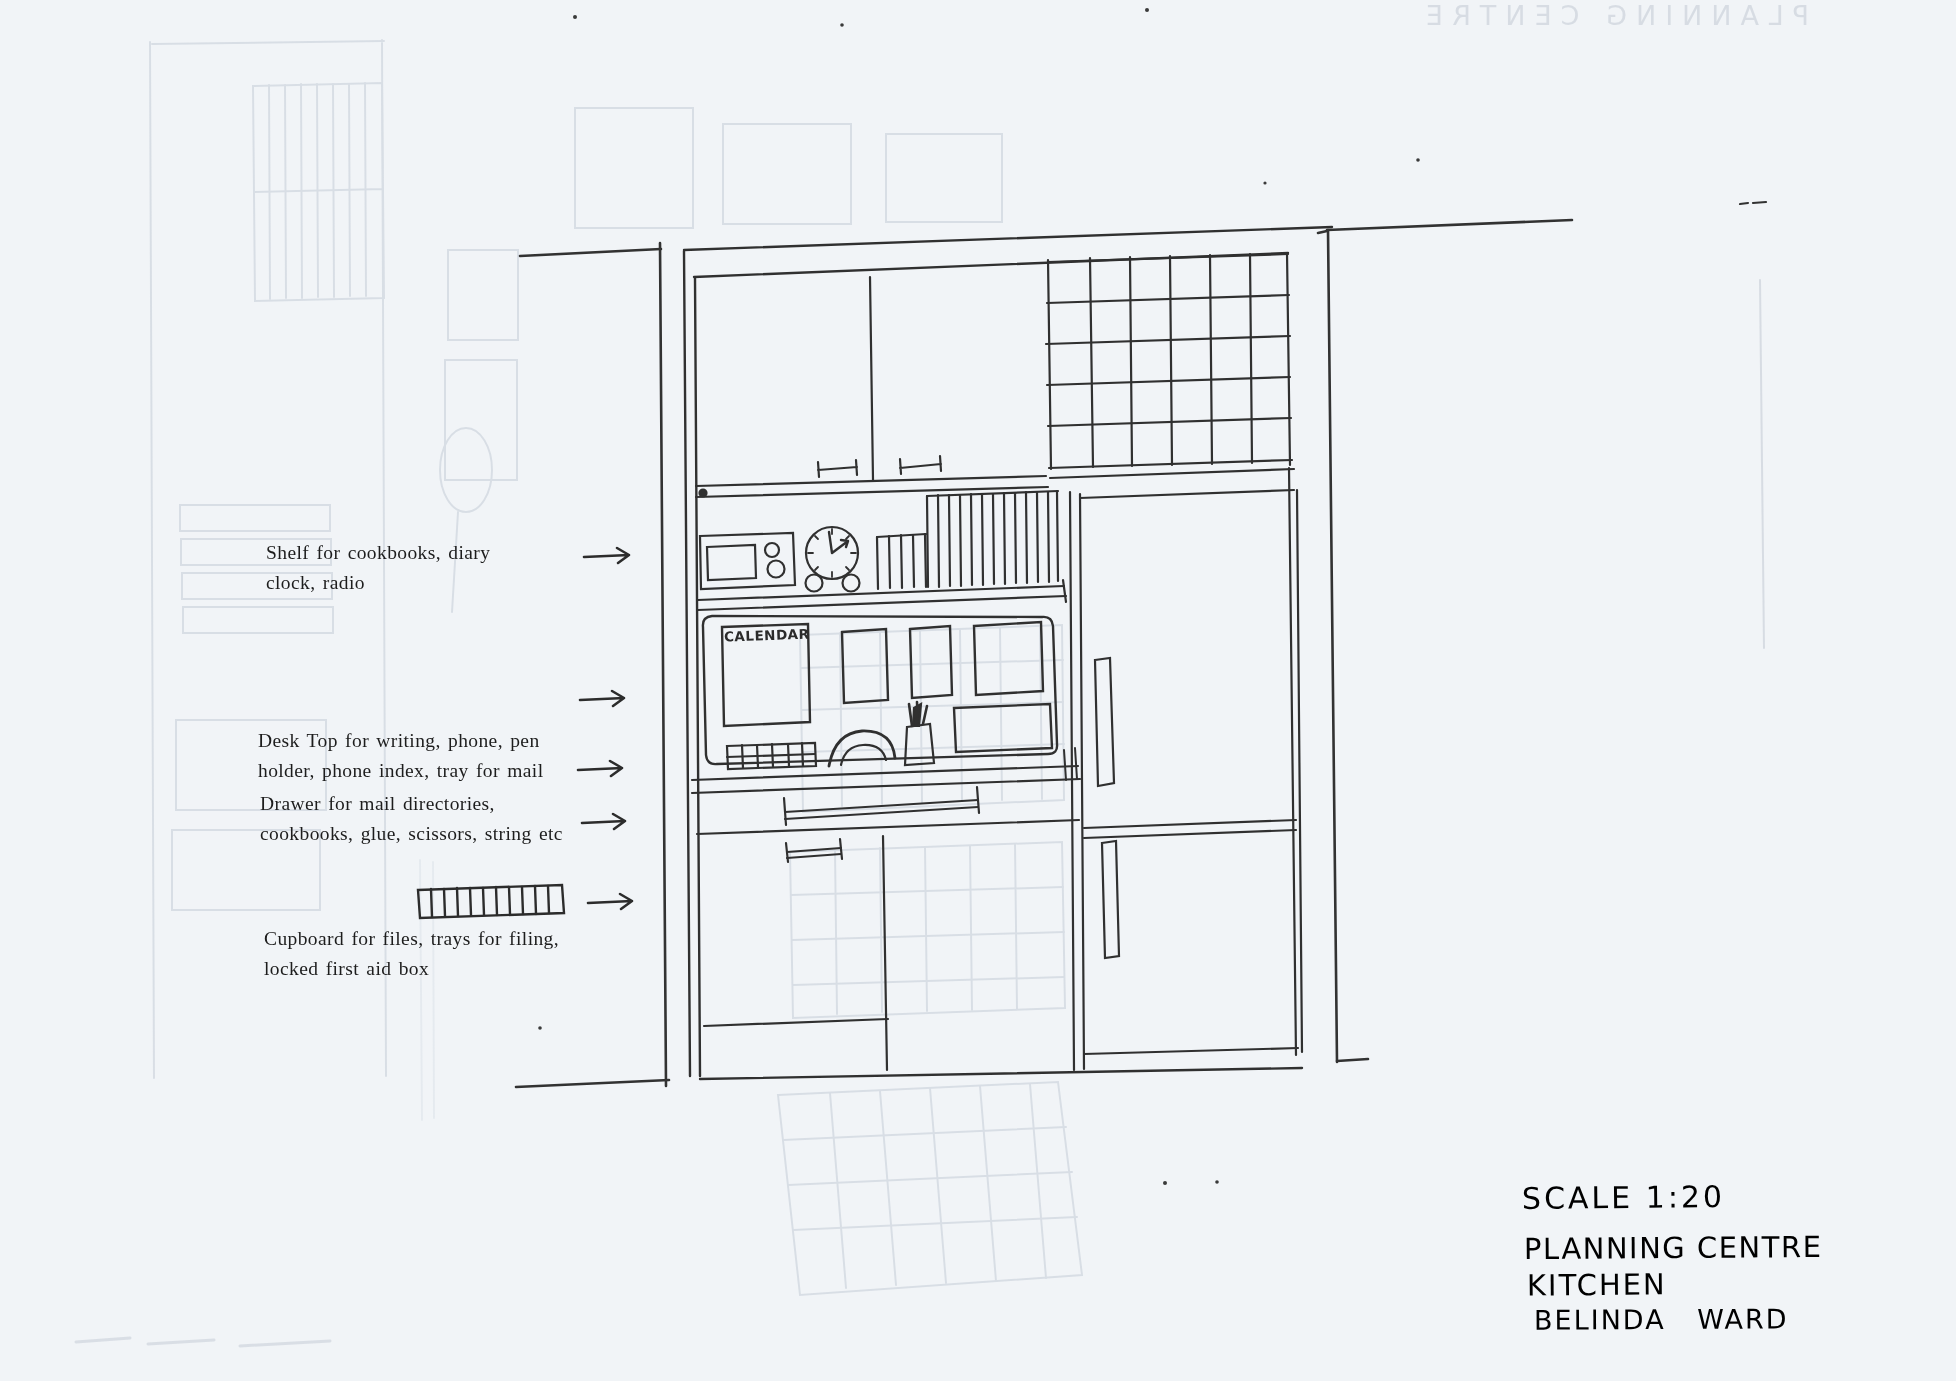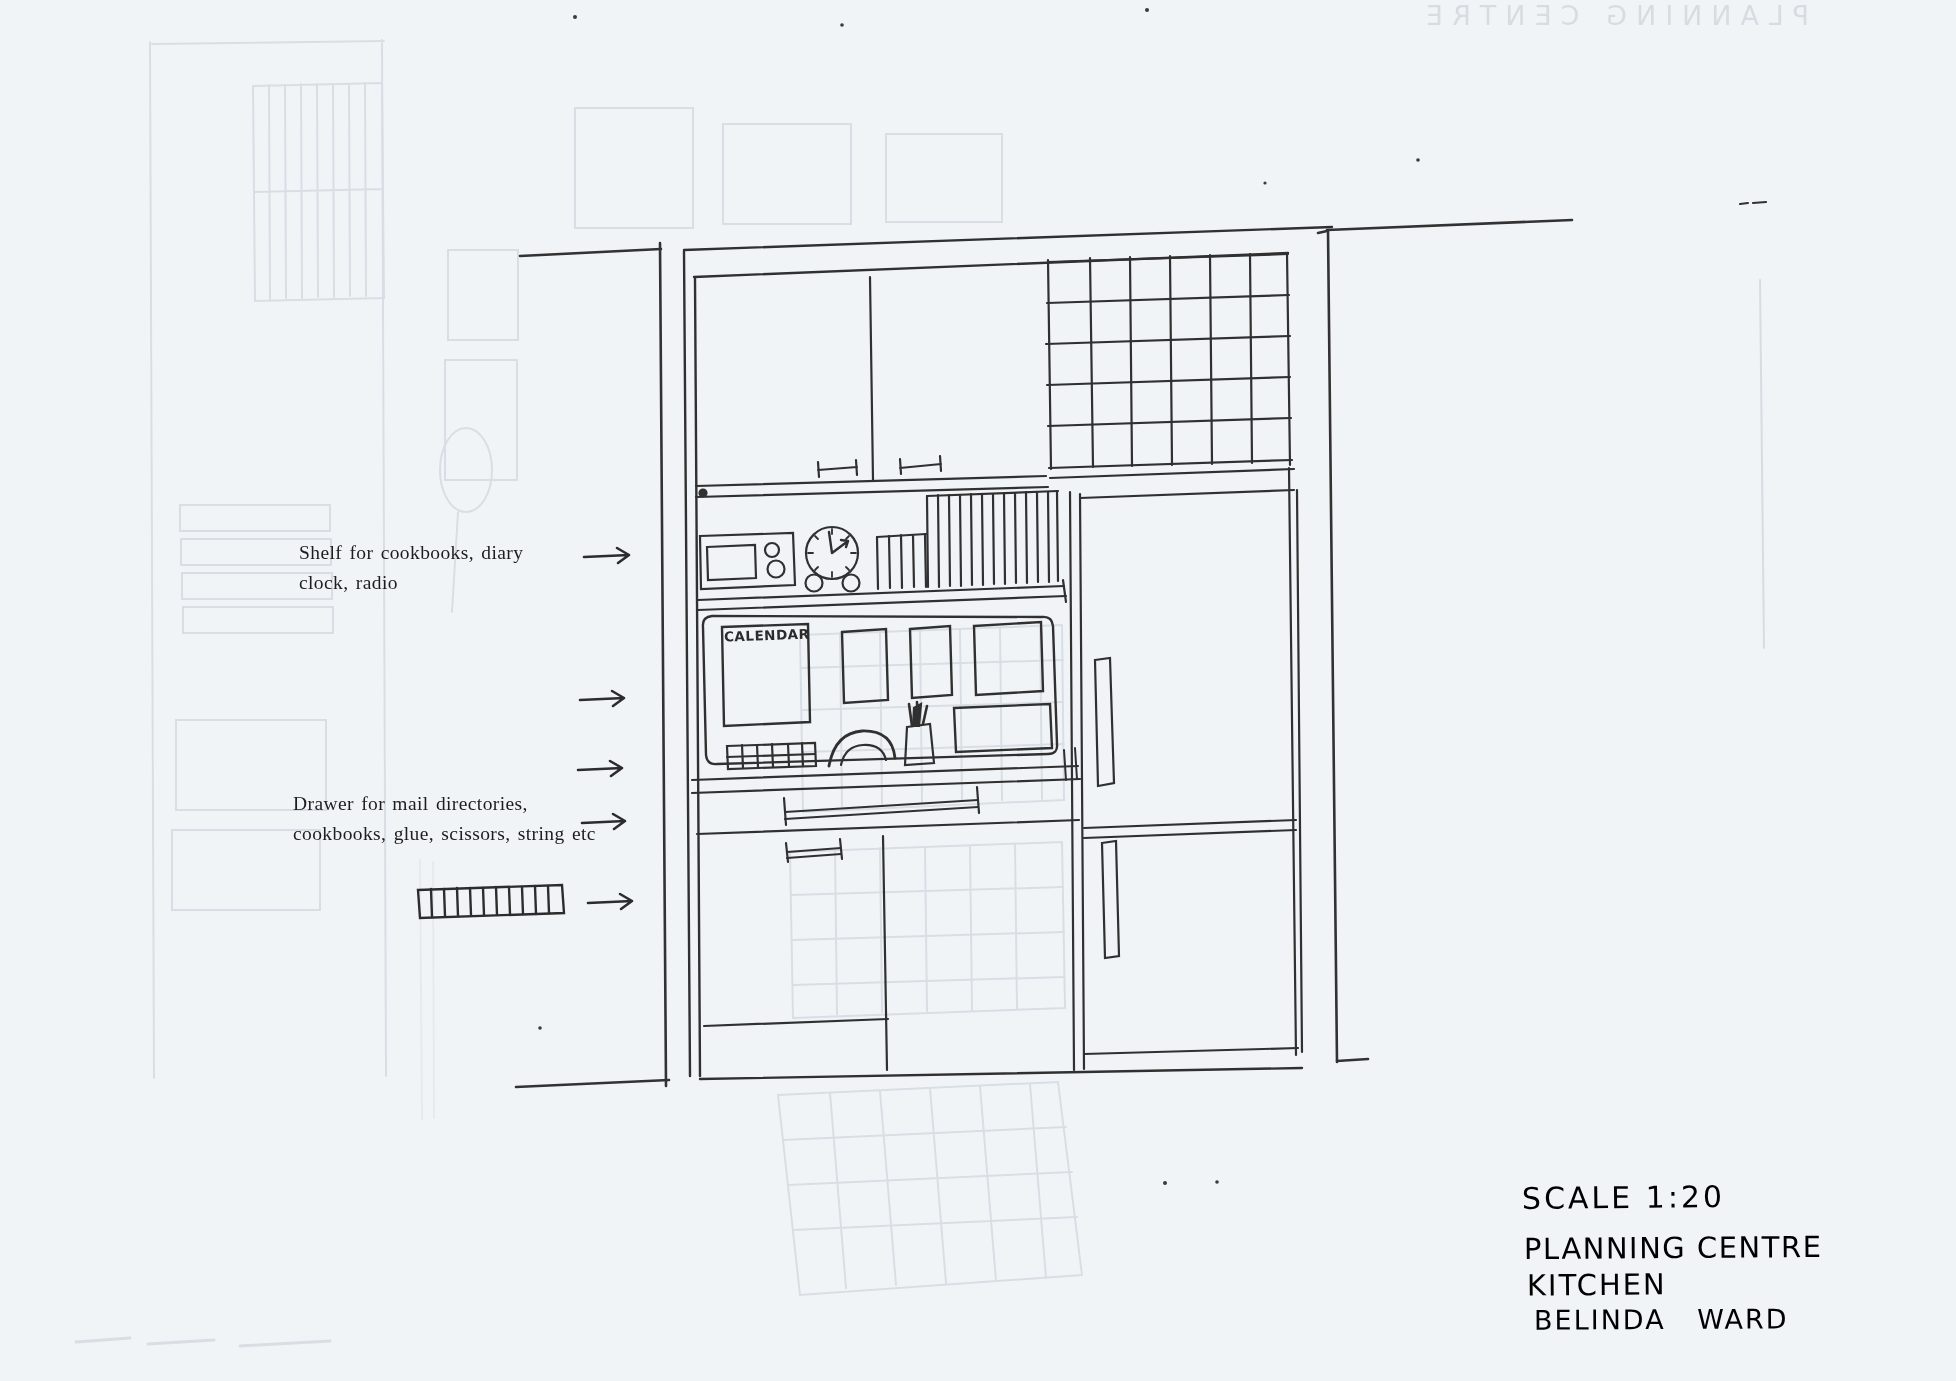--- a/index.html
+++ b/index.html
@@ -6,21 +6,21 @@
   .page{
     position:relative;width:1956px;height:1381px;overflow:hidden;
     background:#f1f4f7;
     font-family:"Liberation Sans", sans-serif;
   }
   .art{position:absolute;left:0;top:0;width:1956px;height:1381px;}
   .typed-label{
     position:absolute;
     font-family:"Liberation Serif", serif;
     font-size:19.5px;color:#1d1d1d;line-height:30px;
-    letter-spacing:.4px;word-spacing:2px;white-space:nowrap;margin-left:33px;
+    letter-spacing:.4px;word-spacing:2px;white-space:nowrap;
   }
   .typed-label span{display:block;}
   .hand{
     position:absolute;font-family:"DejaVu Sans", sans-serif;color:#22242
 
 6;
     white-space:pre;letter-spacing:2px;
   }
   .hand-scale{left:1522px;top:1180px;font-size:30px;letter-spacing:3px;transform:rotate(-.6deg);}
   .hand-project{left:1524px;top:1231px;font-size:29px;letter-spacing:1.5px;transform:rotate(-.4deg);}
@@ -244,23 +244,31 @@
       <circle cx="1217" cy="1182" r="1.8"></circle>
     </g>
   </svg>
 
   <div class="ghost-title">PLANNING CENTRE</div>
 
   <div class="typed-label" style="left:266px;top:538px;">
     <span>Shelf for cookbooks, diary</span>
     <span>clock, radio</span>
   </div>
+  <div class="typed-label" style="left:258px;top:726px;">
+    <span>Desk Top for writing, phone, pen</span>
+    <span>holder, phone index, tray for mail</span>
+  </div>
   <div class="typed-label" style="left:260px;top:789px;">
     <span>Drawer for mail directories,</span>
     <span>cookbooks, glue, scissors, string etc</span>
+  </div>
+  <div class="typed-label" style="left:264px;top:924px;">
+    <span>Cupboard for files, trays for filing,</span>
+    <span>locked first aid box</span>
   </div>
 
   <div class="calendar-word">CALENDAR</div>
 
   <div class="hand hand-scale">SCALE 1:20</div>
   <div class="hand hand-project">PLANNING CENTRE</div>
   <div class="hand hand-room">KITCHEN</div>
   <div class="hand hand-author">BELINDA   WARD</div>
 
 </div>

